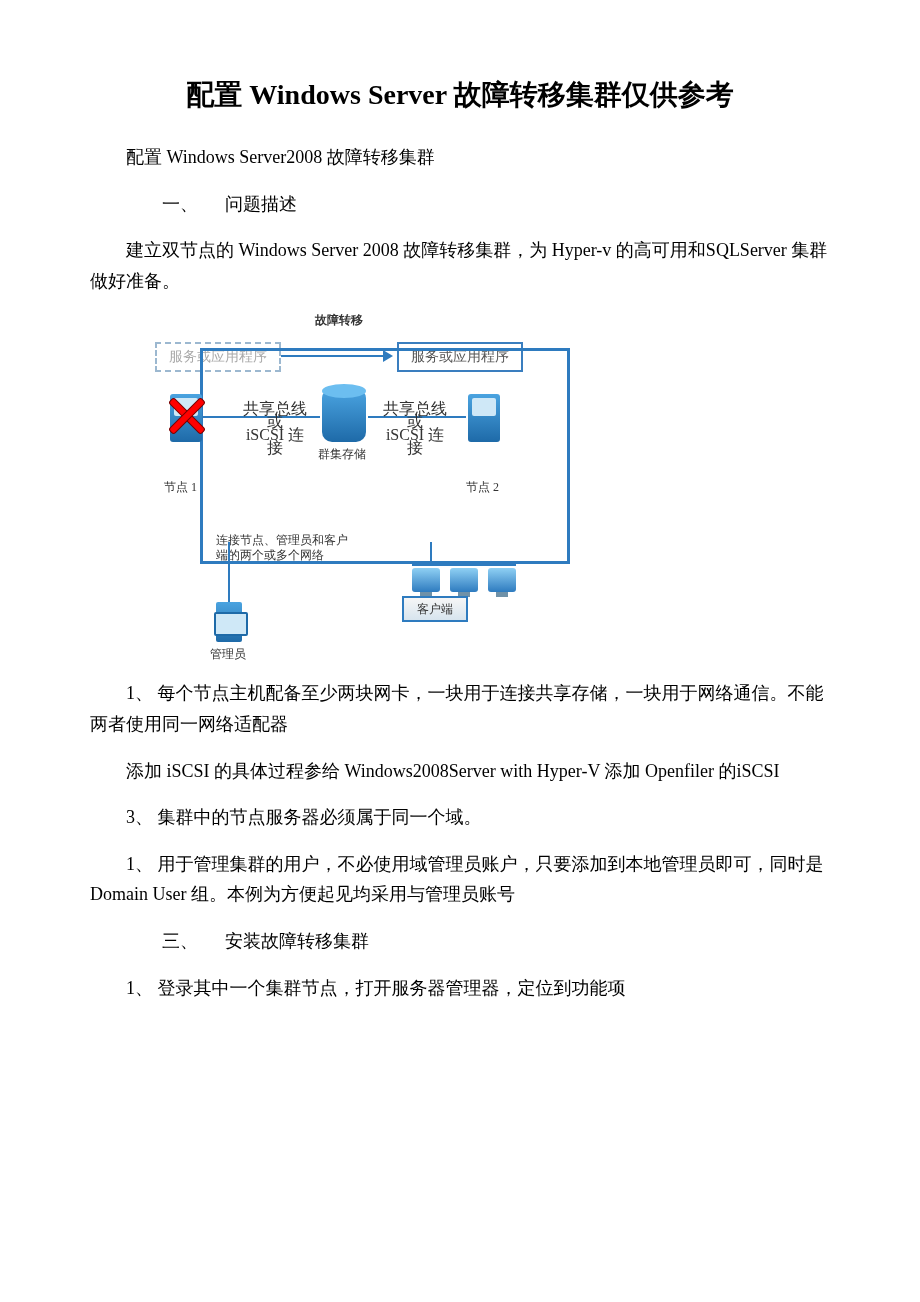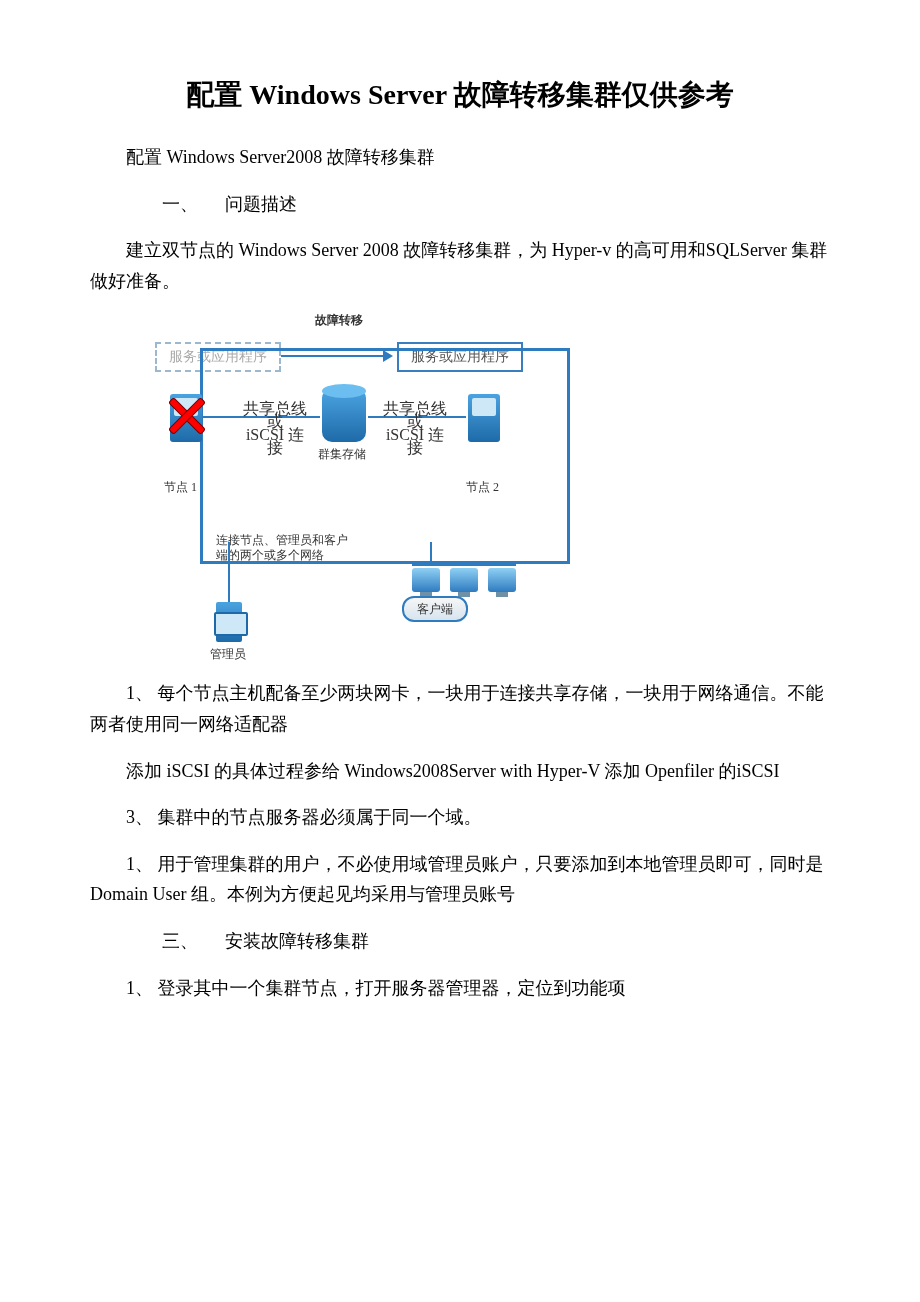--- a/index.html
+++ b/index.html
@@ -177,21 +177,21 @@
     background:#6f91a8;
   }
   .cl1 { left: 262px; top: 256px; }
   .cl2 { left: 300px; top: 256px; }
   .cl3 { left: 338px; top: 256px; }
   .client-btn {
     position:absolute;
     left: 252px; top: 284px;
     width: 62px; height: 22px;
     border:2px solid #2e7bbf;
-    border-radius:12px;
+    border-radius:0;
     background: linear-gradient(#f6f6f6,#d7e4ee);
     font-size:12px; text-align:center; line-height:22px;
     color:#333;
   }
   
   .admin {
     position:absolute;
     left: 66px; top: 290px;
     width:26px; height:40px;
     background:linear-gradient(#4aa3e0,#1e6aa8);

